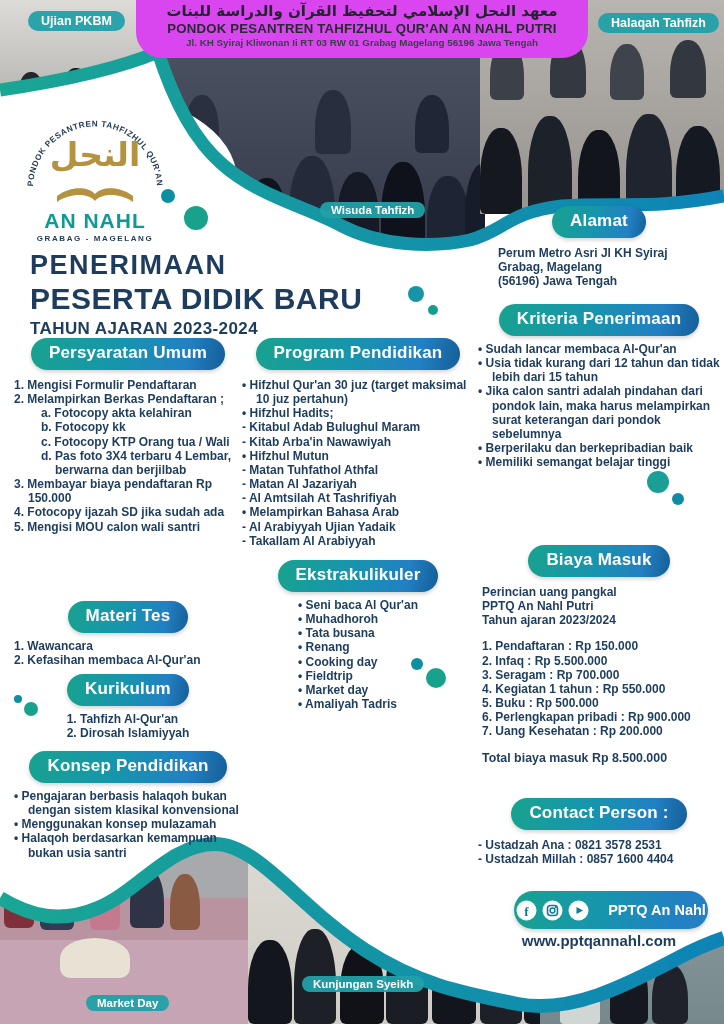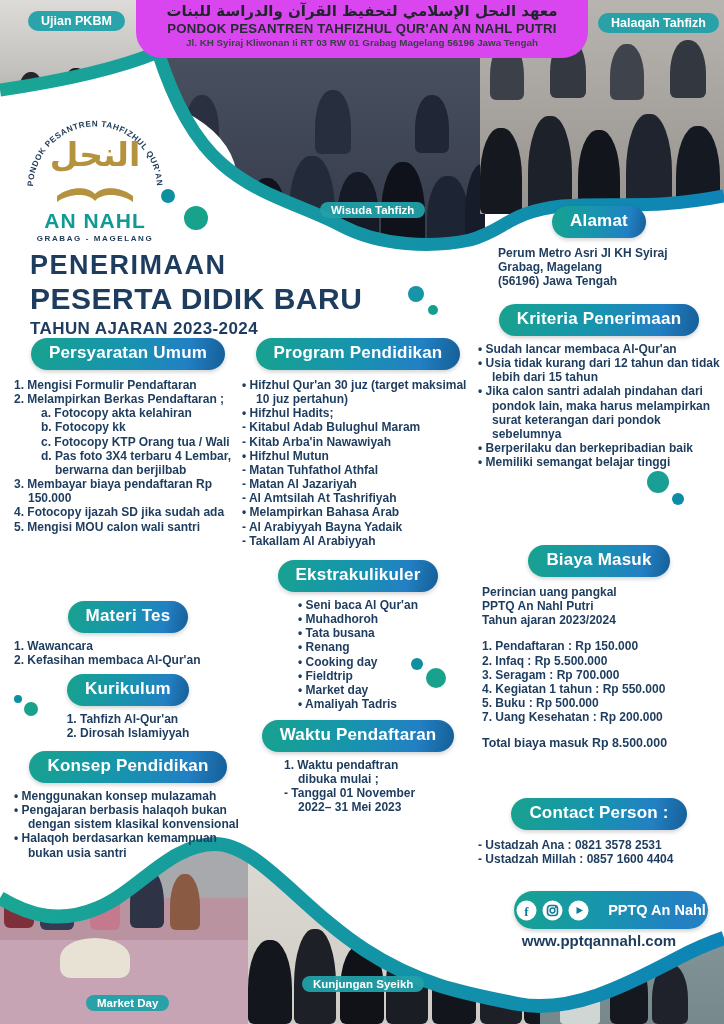--- a/index.html
+++ b/index.html
@@ -184,67 +184,59 @@
       <div class="li">1. Tahfizh Al-Qur'an</div>
           <div class="li">2. Dirosah Islamiyyah</div>
         </div>
     </div>
   </div>
 
   <div class="sec" style="left:14px;top:751px;width:228px;">
     <div class="pill">Konsep Pendidikan</div>
     <div class="list" style="margin-top:6px;">
 
-    <div class="li">• Menggunakan konsep mulazamah</div>
-        <div class="li">• Pengajaran berbasis halaqoh bukan dengan sistem klasikal konvensional</div>
+    <div class="li">• Pengajaran berbasis halaqoh bukan dengan sistem klasikal konvensional</div>
+        <div class="li">• Menggunakan konsep mulazamah</div>
         <div class="li">• Halaqoh berdasarkan kemampuan bukan usia santri</div>
       </div>
   </div>
 
   <div class="sec" style="left:242px;top:338px;width:232px;">
     <div class="pill">Program Pendidikan</div>
     <div class="list">
 
     <div class="li">• Hifzhul Qur'an 30 juz (target maksimal 10 juz pertahun)</div>
         <div class="li">• Hifzhul Hadits;</div>
         <div class="li">- Kitabul Adab Bulughul Maram</div>
         <div class="li">- Kitab Arba'in Nawawiyah</div>
         <div class="li">• Hifzhul Mutun</div>
         <div class="li">- Matan Tuhfathol Athfal</div>
         <div class="li">- Matan Al Jazariyah</div>
         <div class="li">- Al Amtsilah At Tashrifiyah</div>
         <div class="li">• Melampirkan Bahasa Arab</div>
-        <div class="li">- Al Arabiyyah Bayna Yadaik</div>
+        <div class="li">- Al Arabiyyah Ujian Yadaik</div>
         <div class="li">- Takallam Al Arabiyyah</div>
       </div>
   </div>
 
   <div class="sec" style="left:242px;top:560px;width:232px;">
     <div class="pill">Ekstrakulikuler</div>
     <div class="list" style="margin-top:6px;margin-left:56px;">
 
     <div class="li">• Seni baca Al Qur'an</div>
         <div class="li">• Muhadhoroh</div>
         <div class="li">• Tata busana</div>
         <div class="li">• Renang</div>
         <div class="li">• Cooking day</div>
         <div class="li">• Fieldtrip</div>
         <div class="li">• Market day</div>
         <div class="li">• Amaliyah Tadris</div>
       </div>
   </div>
 
-  <div class="sec" style="left:242px;top:720px;width:232px;">
-    <div class="pill">Waktu Pendaftaran</div>
-    <div class="list" style="margin-top:6px;margin-left:42px;width:150px;">
-
-    <div class="li">1. Waktu pendaftran dibuka mulai ;</div>
-        <div class="li">- Tanggal 01 November 2022– 31 Mei 2023</div>
-      </div>
-  </div>
 
   <div class="sec" style="left:478px;top:206px;width:242px;">
     <div class="pill">Alamat</div>
     <div class="list lines" style="margin-left:20px;">
 
     <div class="li">Perum Metro Asri Jl KH Syiraj</div>
         <div class="li">Grabag, Magelang</div>
         <div class="li">(56196) Jawa Tengah</div>
       </div>
   </div>
@@ -269,20 +261,21 @@
         <div class="li">PPTQ An Nahl Putri</div>
         <div class="li">Tahun ajaran 2023/2024</div>
       </div>
     <div class="list" style="margin-top:12px;margin-left:4px;">
 
     <div class="li">1. Pendaftaran : Rp 150.000</div>
         <div class="li">2. Infaq : Rp 5.500.000</div>
         <div class="li">3. Seragam : Rp 700.000</div>
         <div class="li">4. Kegiatan 1 tahun : Rp 550.000</div>
         <div class="li">5. Buku : Rp 500.000</div>
+        <div class="li">6. Perlengkapan pribadi : Rp 900.000</div>
         <div class="li">7. Uang Kesehatan : Rp 200.000</div>
       </div>
     <div class="total-line" style="margin-left:4px;">Total biaya masuk Rp 8.500.000</div>
   </div>
 
   <div class="sec" style="left:478px;top:798px;width:242px;">
     <div class="pill">Contact Person :</div>
     <div class="list" style="margin-top:8px;">
 
     <div class="li">- Ustadzah Ana : 0821 3578 2531</div>

